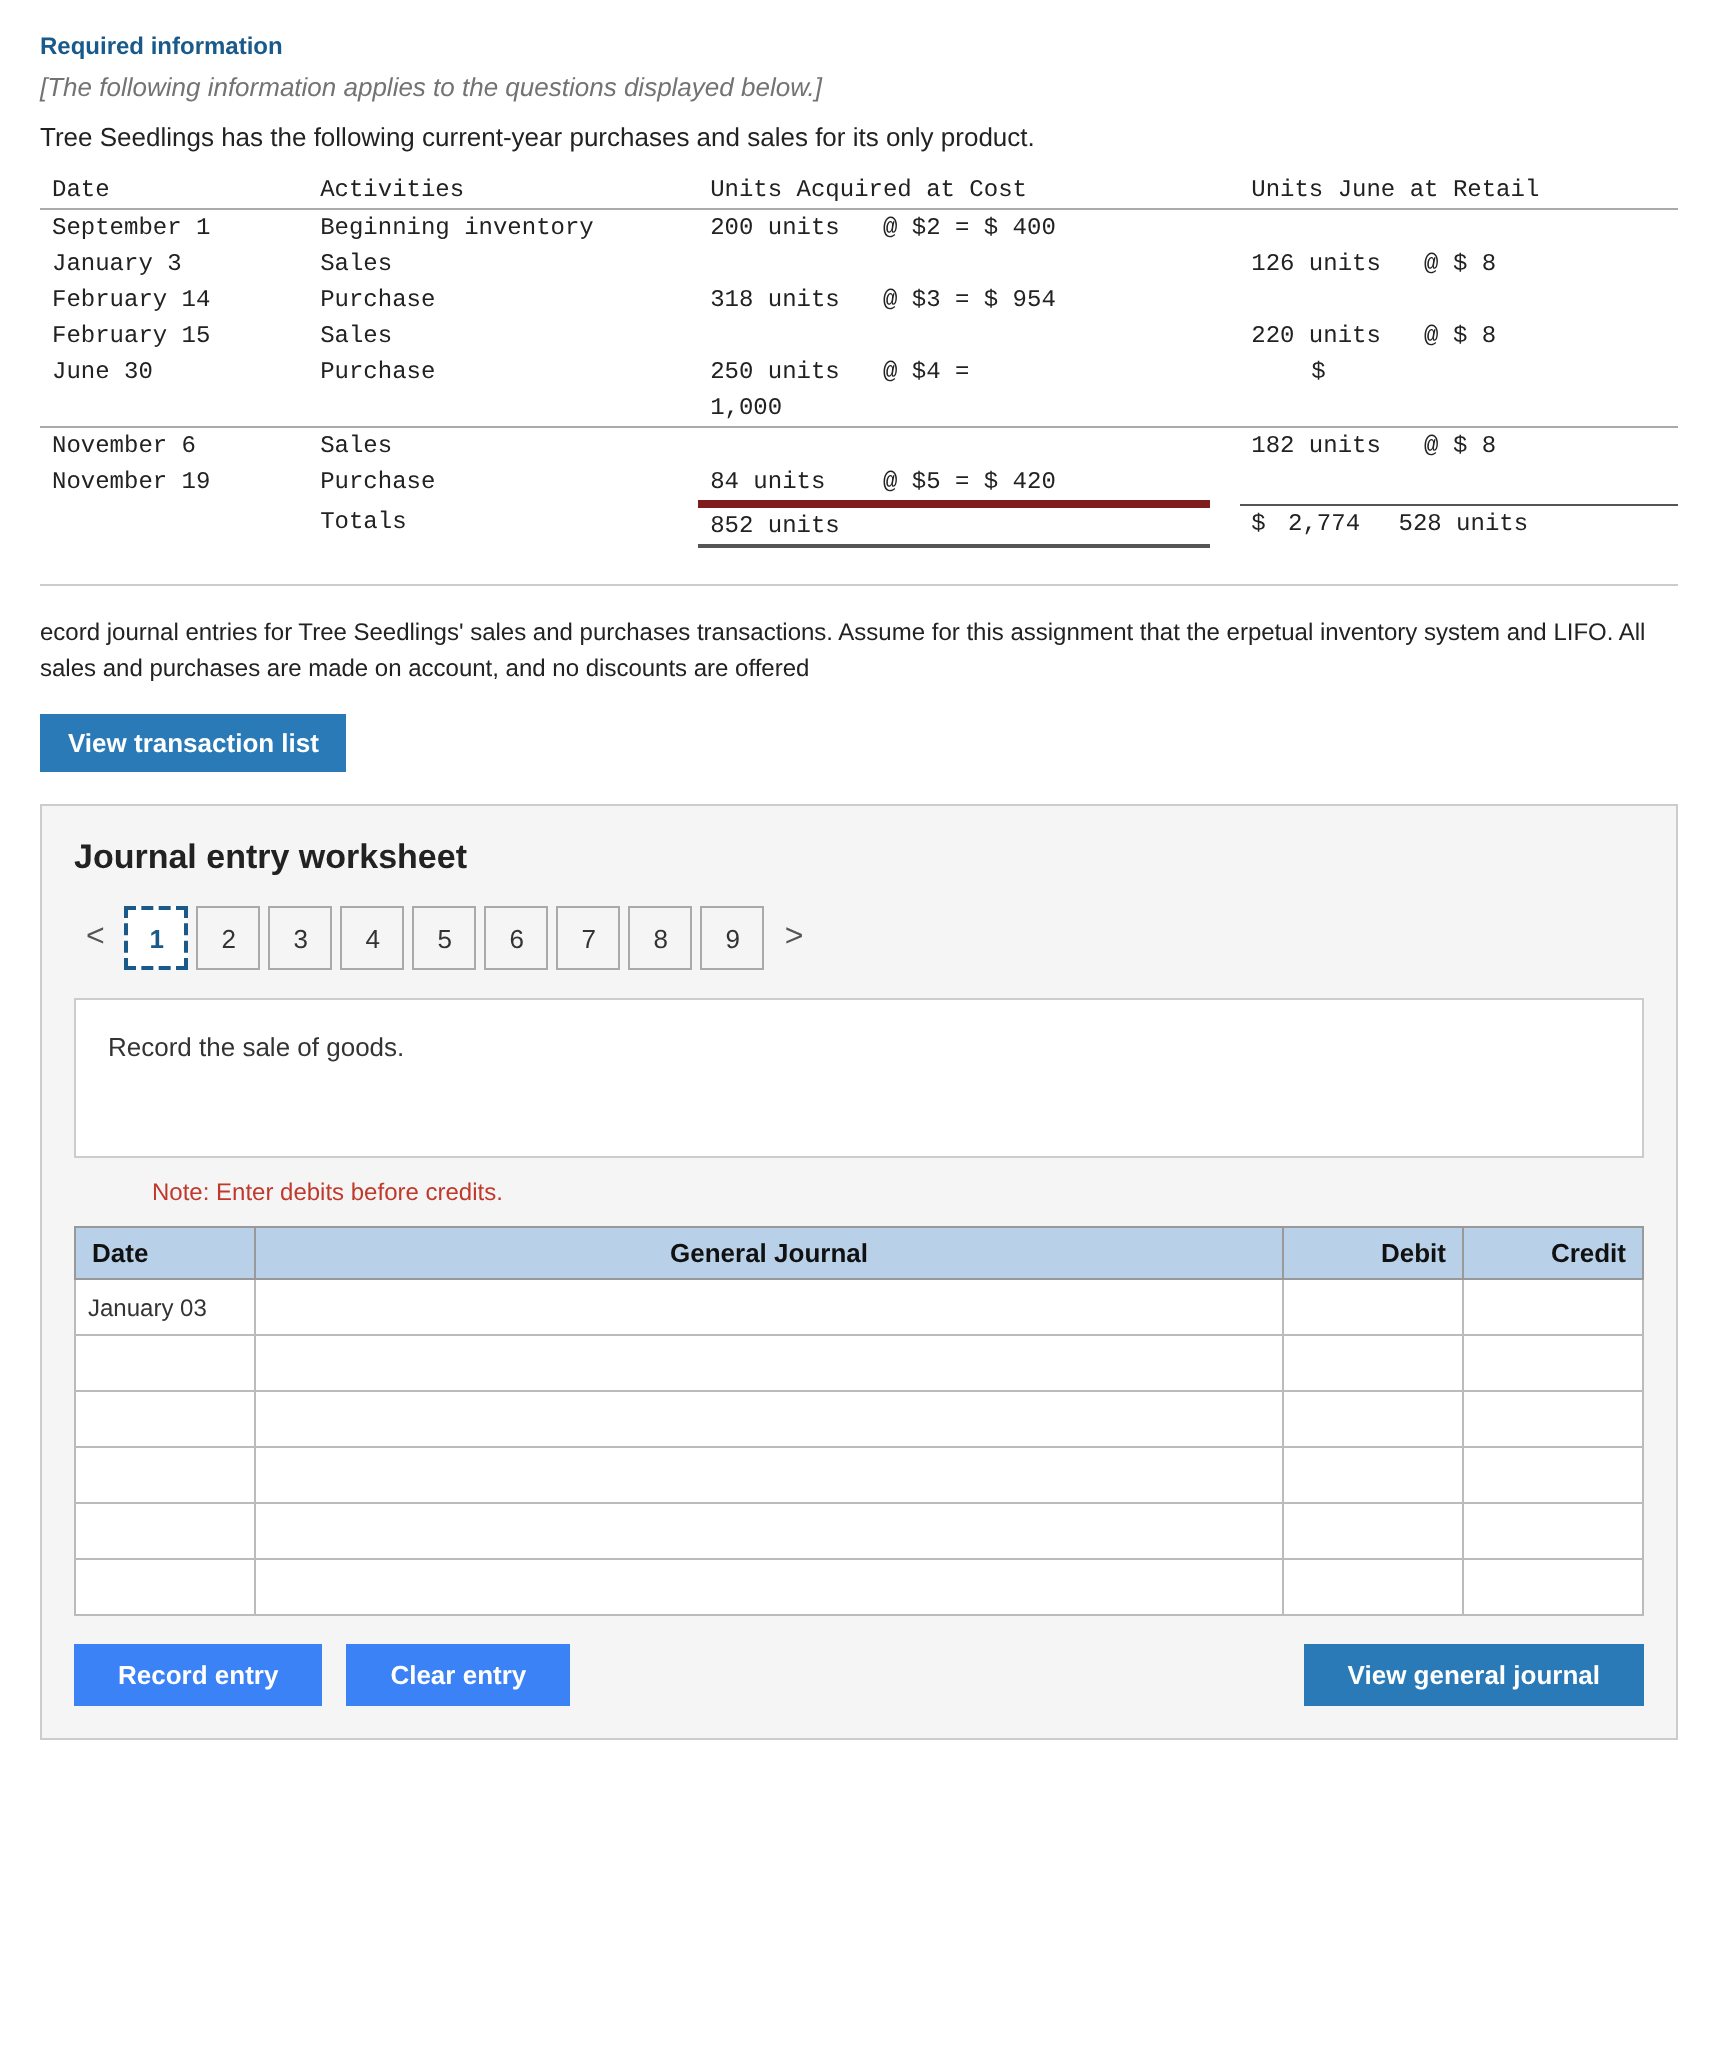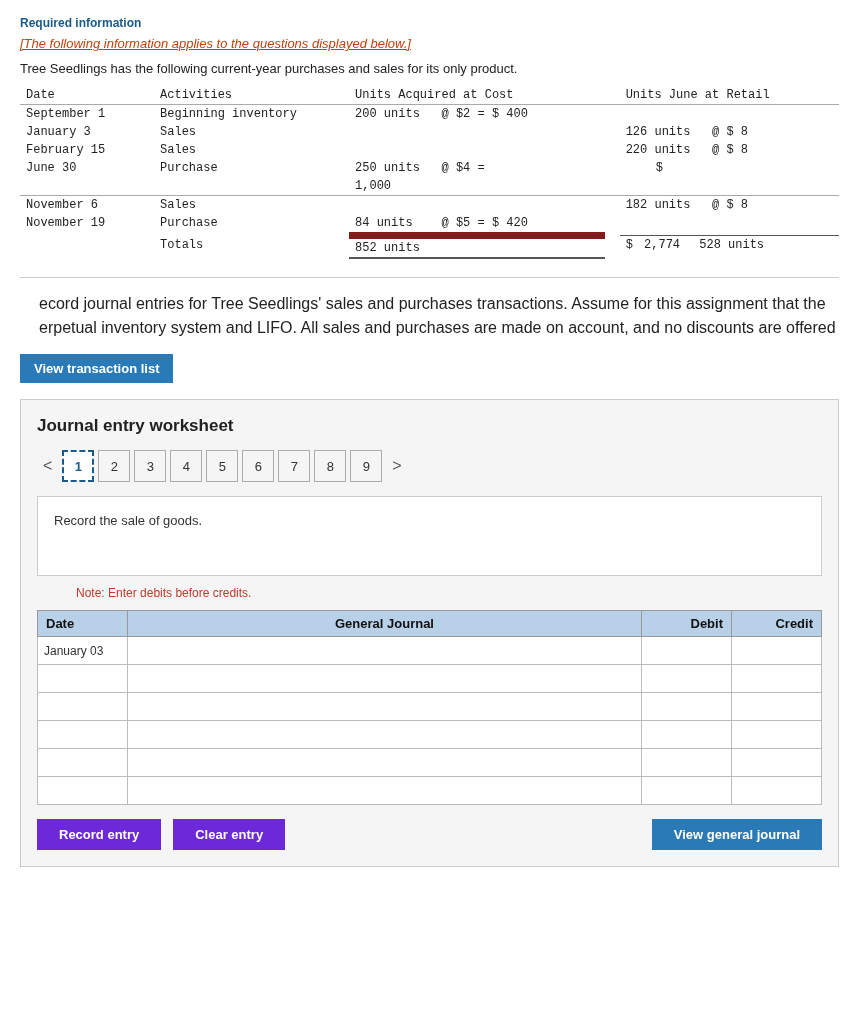--- a/index.html
+++ b/index.html
@@ -19,22 +19,21 @@
     .required-info-title {
       color: #1a5a8a;
       font-weight: bold;
       font-size: 12px;
       margin-bottom: 6px;
     }
     .italic-note {
       font-style: italic;
       font-size: 13px;
       margin-bottom: 10px;
-      color: #c2410c;
-      text-decoration: underline;
+      color: #737373;
     }
     .description-text {
       font-size: 13px;
       margin-bottom: 10px;
       color: #222;
     }
     
     .data-table {
       width: 100%;
       border-collapse: collapse;
@@ -50,25 +49,24 @@
     }
     .data-table td {
       padding: 2px 6px;
       vertical-align: top;
     }
     .data-table .section-divider td {
       border-top: 1px solid #aaa;
     }
     
     .instructions-text {
-      font-size: 16px;
+      font-size: 12px;
       color: #222;
       margin-bottom: 14px;
       line-height: 1.5;
-      margin-left: 19px;
     }
     
     .view-transaction-btn {
       background: #2a7ab8;
       color: #fff;
       border: none;
       padding: 7px 14px;
       font-size: 13px;
       cursor: pointer;
       margin-bottom: 16px;
@@ -172,21 +170,21 @@
       font-size: 13px;
       background: transparent;
     }
     
     .btn-row {
       display: flex;
       gap: 12px;
       align-items: center;
     }
     .btn-primary {
-      background: #6d28d9;
+      background: #3b82f6;
       color: #fff;
       border: none;
       padding: 8px 22px;
       font-size: 13px;
       cursor: pointer;
       font-weight: bold;
     }
     .btn-view-journal {
       background: #2a7ab8;
       color: #fff;
@@ -233,20 +231,27 @@
         <td></td>
       </tr>
       <tr>
         <td>January 3</td>
         <td>Sales</td>
         <td></td>
         <td></td>
         <td>126 units &nbsp; @ $ 8</td>
       </tr>
       <tr>
+        <td>February 14</td>
+        <td>Purchase</td>
+        <td>318 units &nbsp; @ $3 = $ 954</td>
+        <td></td>
+        <td></td>
+      </tr>
+      <tr>
         <td>February 15</td>
         <td>Sales</td>
         <td></td>
         <td></td>
         <td>220 units &nbsp; @ $ 8</td>
       </tr>
       <tr>
         <td>June 30</td>
         <td>Purchase</td>
         <td>250 units &nbsp; @ $4 =</td>
@@ -263,21 +268,21 @@
       <tr class="section-divider">
         <td>November 6</td>
         <td>Sales</td>
         <td></td>
         <td></td>
         <td>182 units &nbsp; @ $ 8</td>
       </tr>
       <tr>
         <td>November 19</td>
         <td>Purchase</td>
-        <td style="border-bottom: 7px solid #7f1d1d">84 units &nbsp;&nbsp; @ $5 = $ 420</td>
+        <td style="border-bottom: 4px solid #7f1d1d">84 units &nbsp;&nbsp; @ $5 = $ 420</td>
         <td></td>
         <td style="border-bottom: 1px solid #555"></td>
       </tr>
       <tr>
         <td></td>
         <td>Totals</td>
         <td style="border-bottom: 2px solid #555; border-top: 1px solid #555;">852 units</td>
         <td></td>
         <td>
           <span style="margin-right:4px">$</span>

